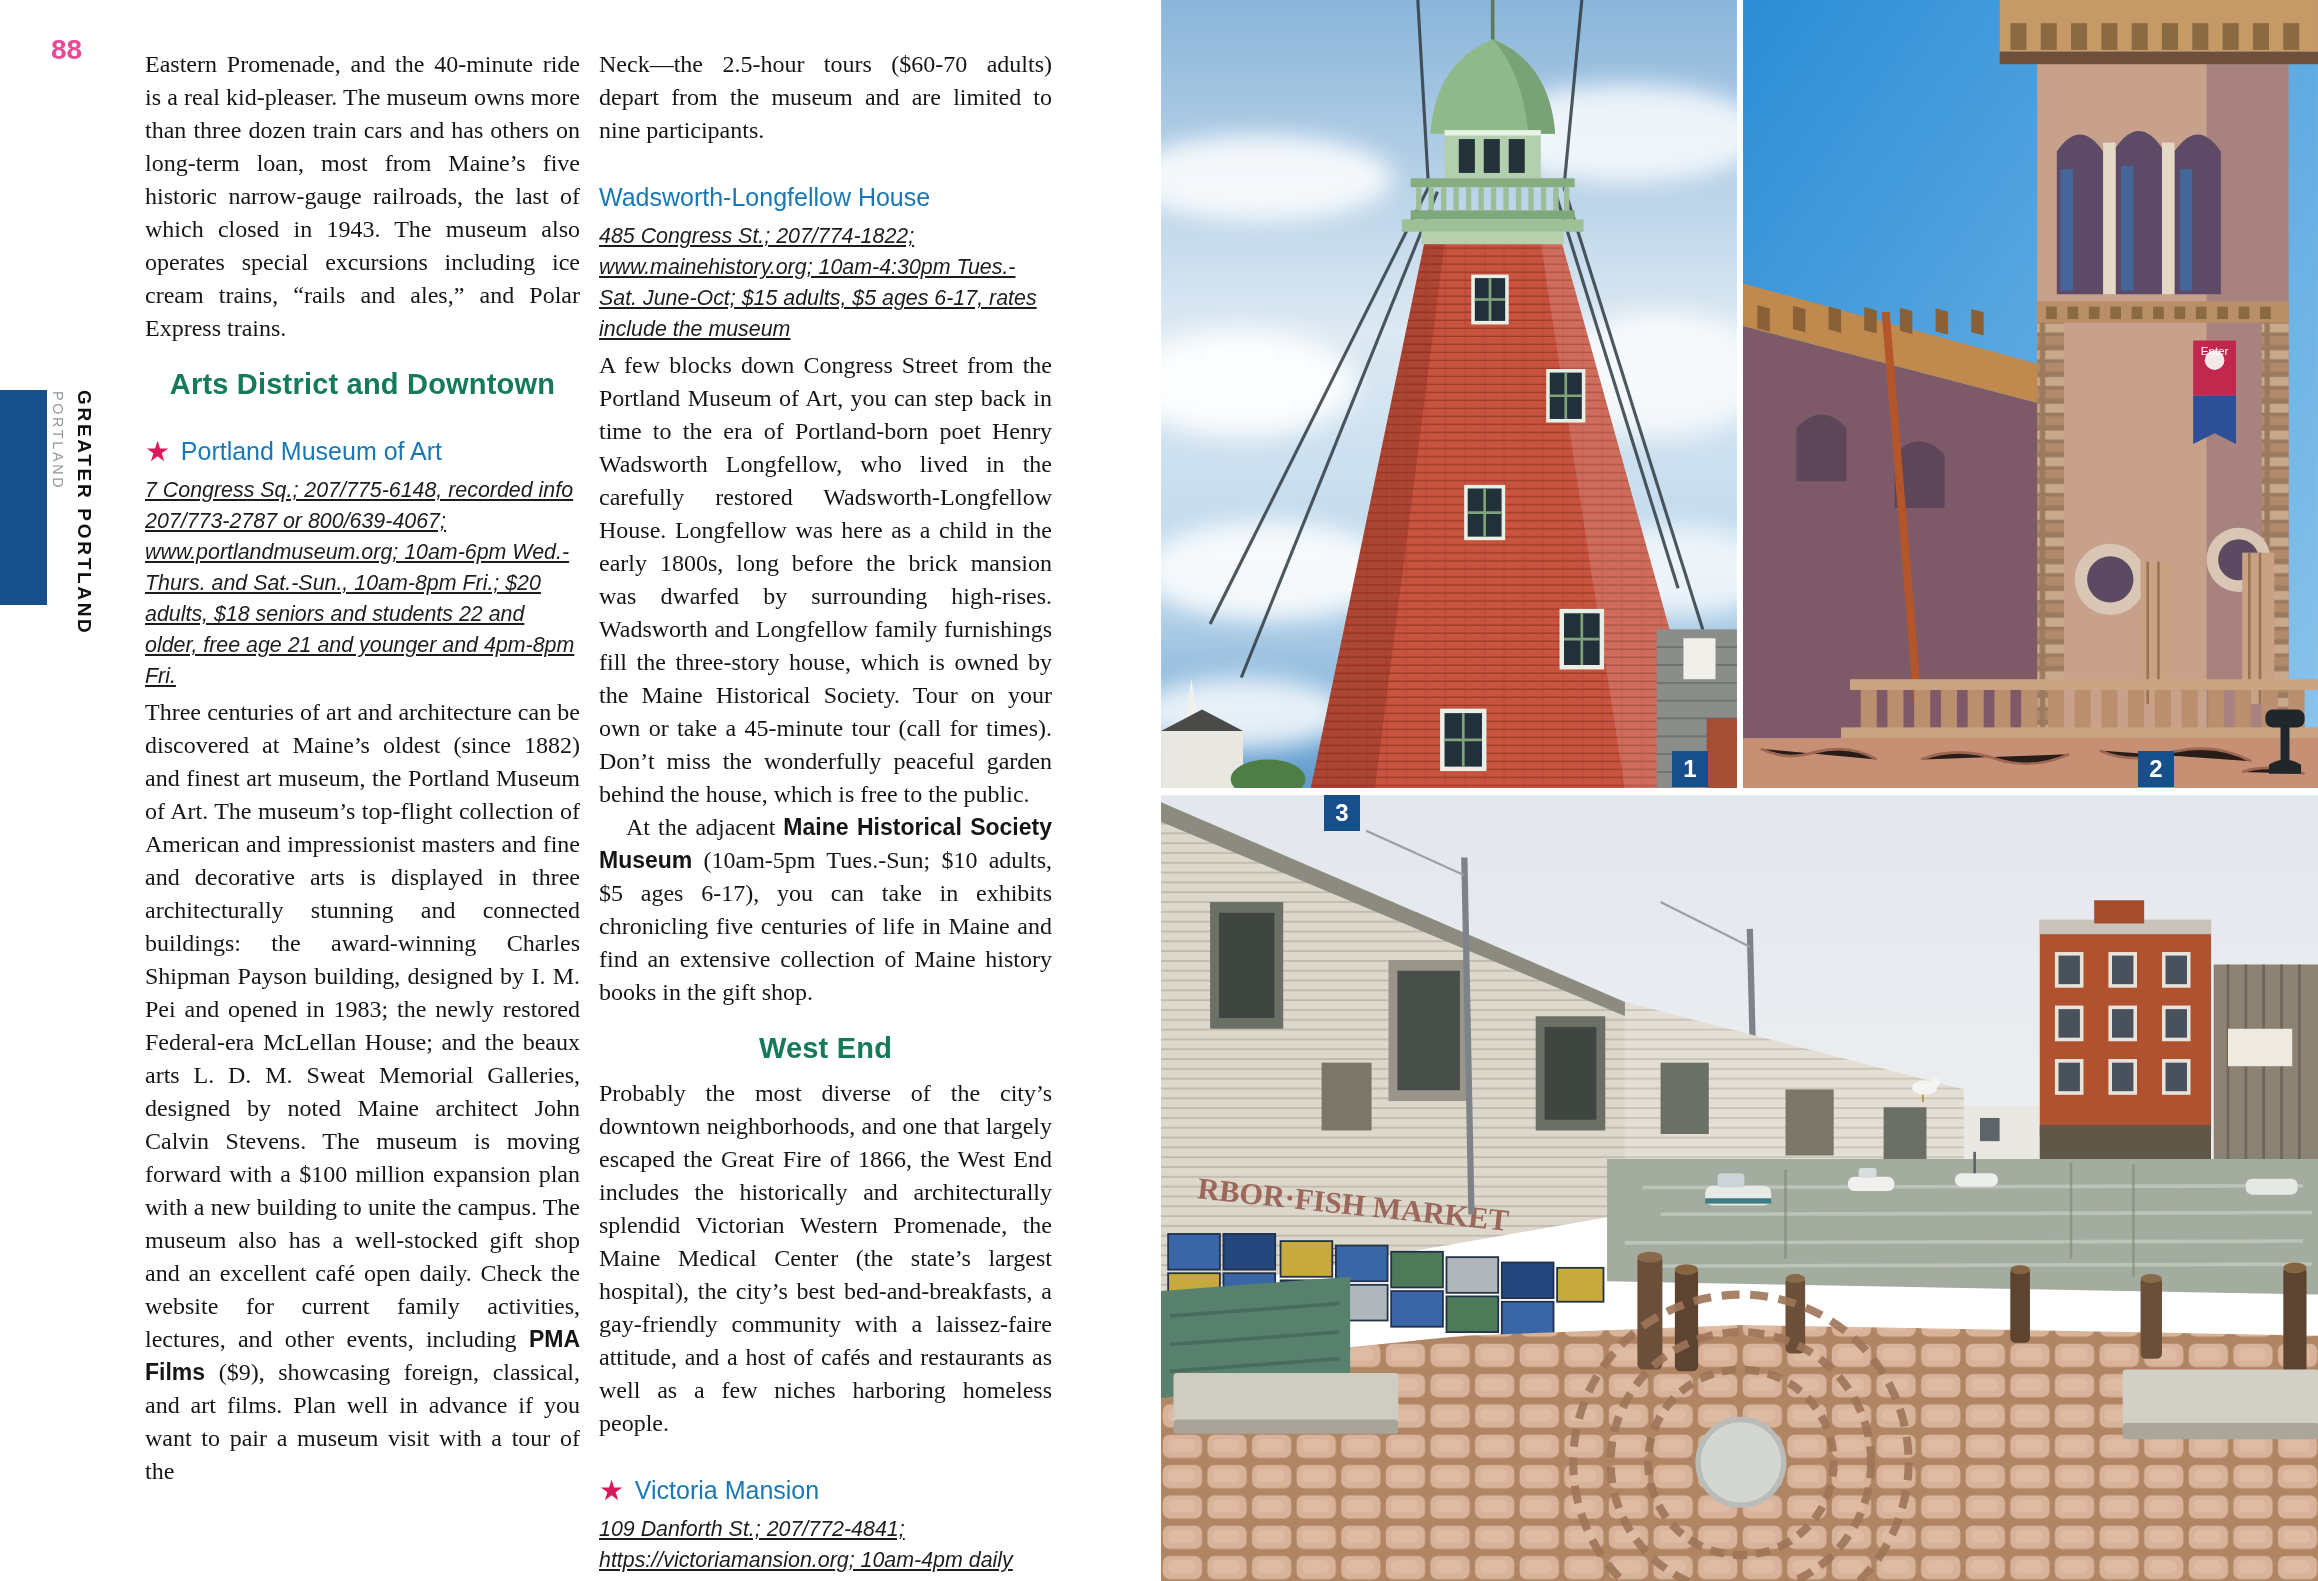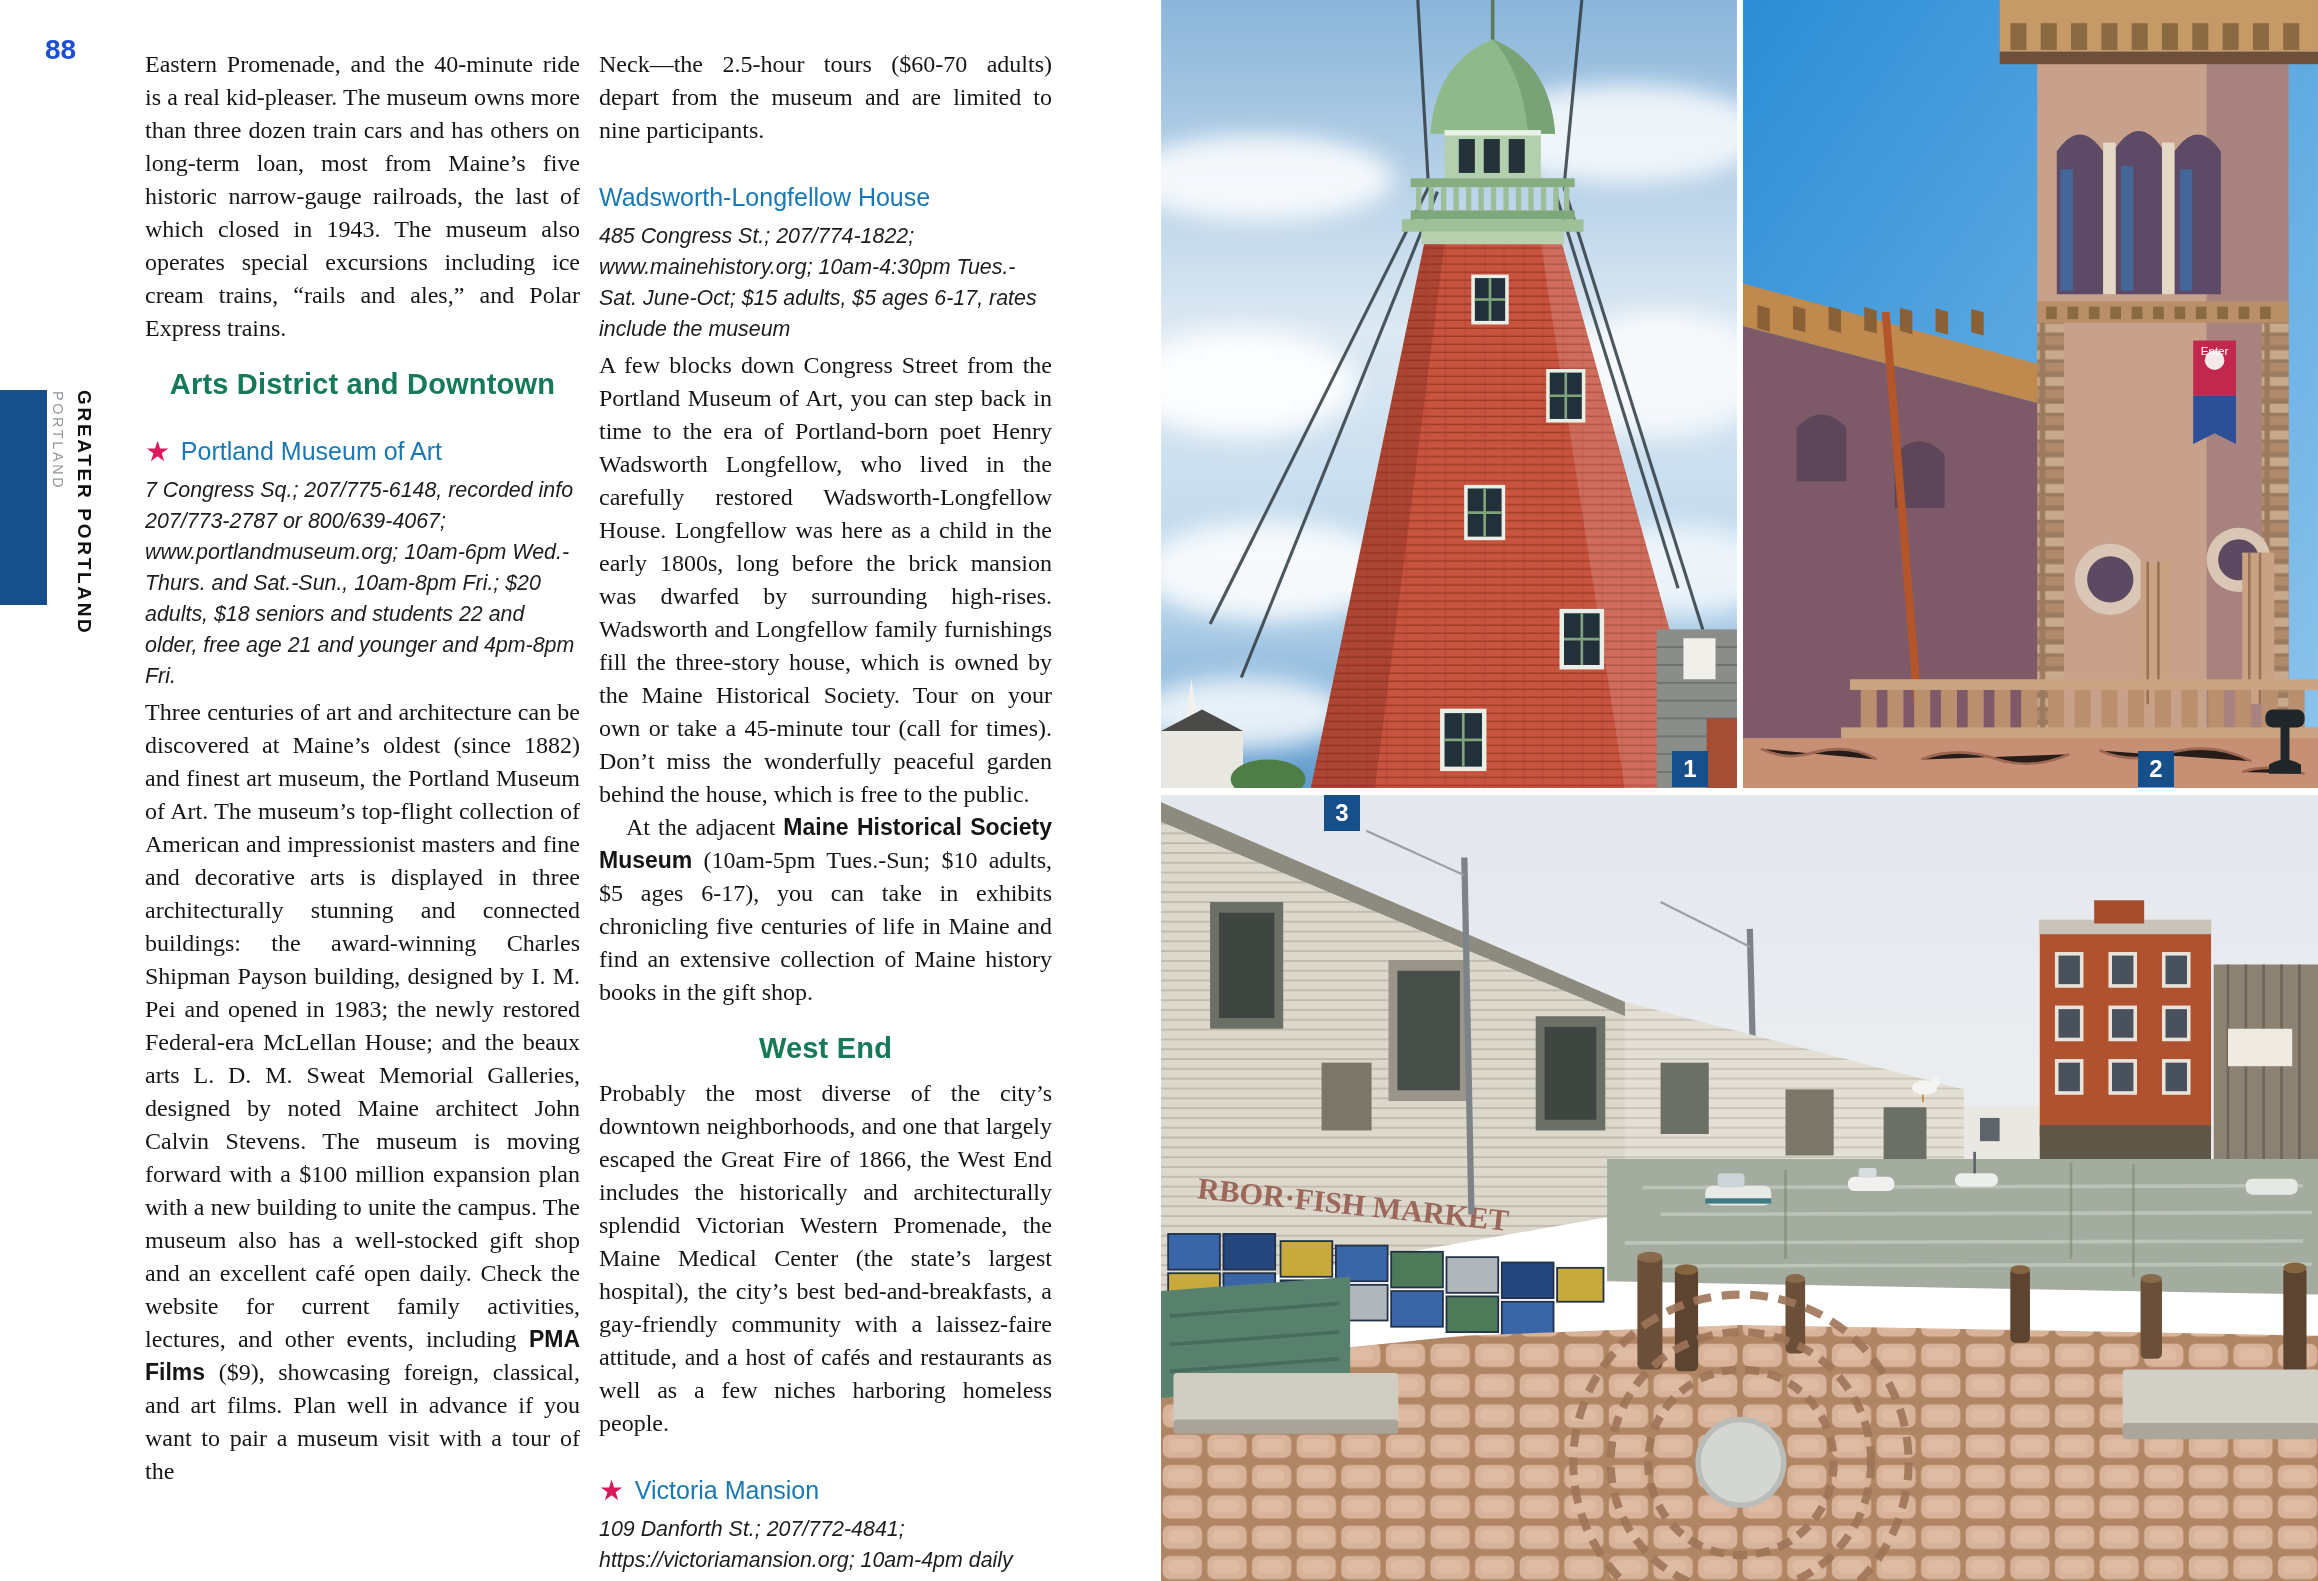--- a/index.html
+++ b/index.html
@@ -1,21 +1,21 @@
 <!DOCTYPE html>
 <html lang="en" style="font-size:14.3px"><head>
 <meta charset="utf-8">
 <style>
   html,body{margin:0;padding:0;background:#ffffff;}
   #page{position:relative;width:2319px;height:1581px;background:#ffffff;overflow:hidden;
         font-family:"Liberation Serif","DejaVu Serif",serif;color:#151515;}
 
   
-  .pagenum{position:absolute;left:45px;top:34px;font-family:"Liberation Sans","DejaVu Sans",sans-serif;
-           font-weight:bold;font-size:28px;color:#1d4ed8;}
+  .pagenum{position:absolute;left:51px;top:34px;font-family:"Liberation Sans","DejaVu Sans",sans-serif;
+           font-weight:bold;font-size:28px;color:#ec4899;}
 
   
   .chapter-tab{position:absolute;left:0;top:390px;width:47px;height:215px;background:#174f8a;}
   .vlabel{position:absolute;writing-mode:vertical-rl;text-orientation:mixed;
           font-family:"Liberation Sans","DejaVu Sans",sans-serif;white-space:nowrap;}
   .vlabel.bold{left:73px;top:390px;font-size:19px;font-weight:bold;letter-spacing:2.7px;color:#111;}
   .vlabel.gray{left:50px;top:391px;font-size:14.3px;letter-spacing:2.7px;color:#90969a;}
 
   
   .col{position:absolute;top:48px;height:1549px;overflow:hidden;}
@@ -23,21 +23,21 @@
   #col2{left:599px;width:453px;}
   .body{font-size:24px;line-height:33px;text-align:justify;margin:0;hyphens:auto;}
   .body.indent{text-indent:27px;}
   .bseg{font-family:"Liberation Sans","DejaVu Sans",sans-serif;font-weight:bold;font-size:23px;}
   .h2{font-family:"Liberation Sans","DejaVu Sans",sans-serif;font-weight:bold;font-size:29px;
       color:#147a58;margin:23px 0 12.5px 0;letter-spacing:0.2px;text-align:center;}
   .h3{font-family:"Liberation Sans","DejaVu Sans",sans-serif;font-weight:normal;font-size:25px;
       color:#1878b5;margin:36px 0 9px 0;display:flex;align-items:flex-end;}
   .star{color:#d9195c;font-size:28px;margin-right:10.7px;font-family:"DejaVu Sans",sans-serif;line-height:1;}
   .info{font-family:"Liberation Sans","DejaVu Sans",sans-serif;font-style:italic;font-size:21.4px;
-        line-height:31px;margin:0 0 3.6px 0;color:#1c1c1c;}
+        line-height:31px;margin:0 0 3.6px 0;color:#1c1c1c;text-decoration:underline;}
 
   
   .photo{position:absolute;display:block;}
   #photo1{left:1161px;top:0;}
   #photo2{left:1743px;top:0;}
   #photo3{left:1161px;top:795px;}
   .badge{position:absolute;width:36px;height:36px;background:#174f8a;color:#fff;
          font-family:"Liberation Sans","DejaVu Sans",sans-serif;font-weight:bold;font-size:24px;
          line-height:36px;text-align:center;}
   #badge1{left:1672px;top:751px;}

